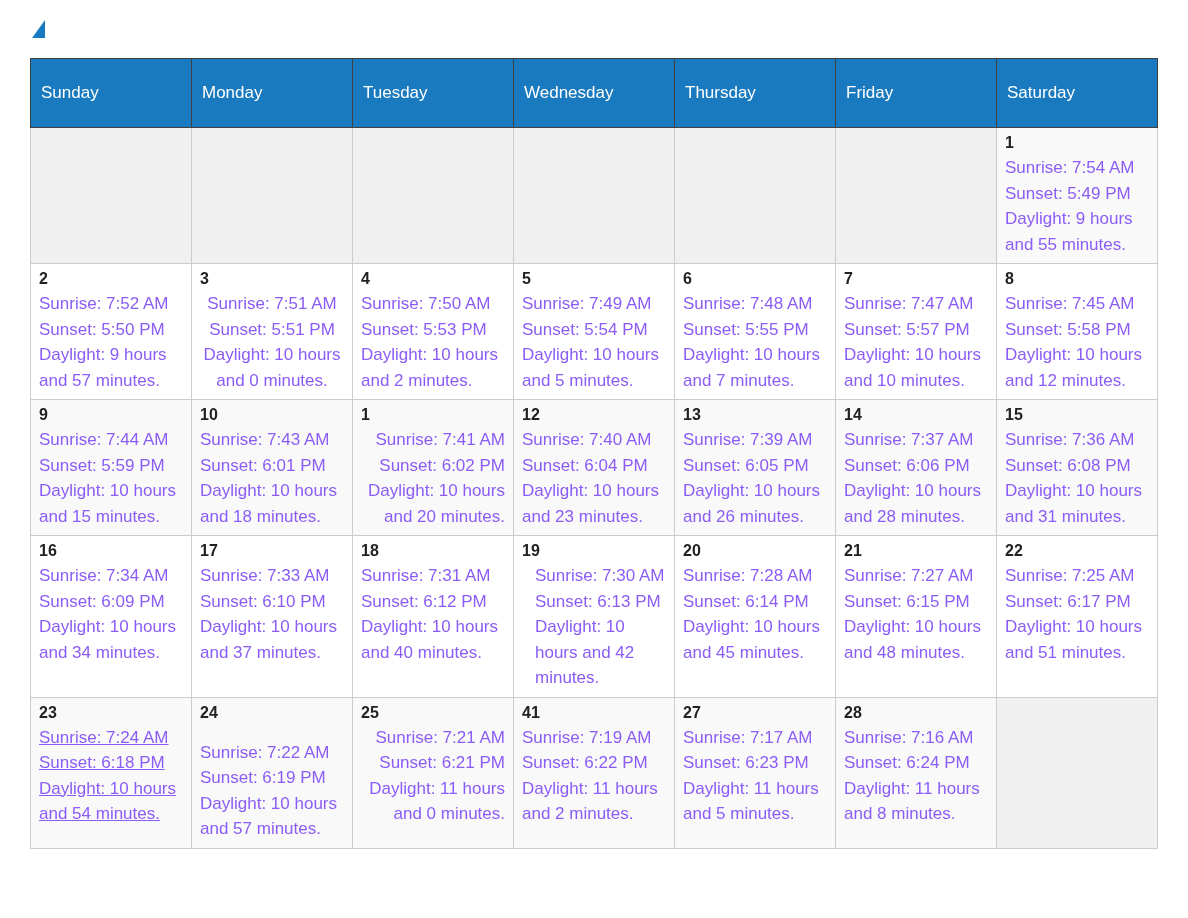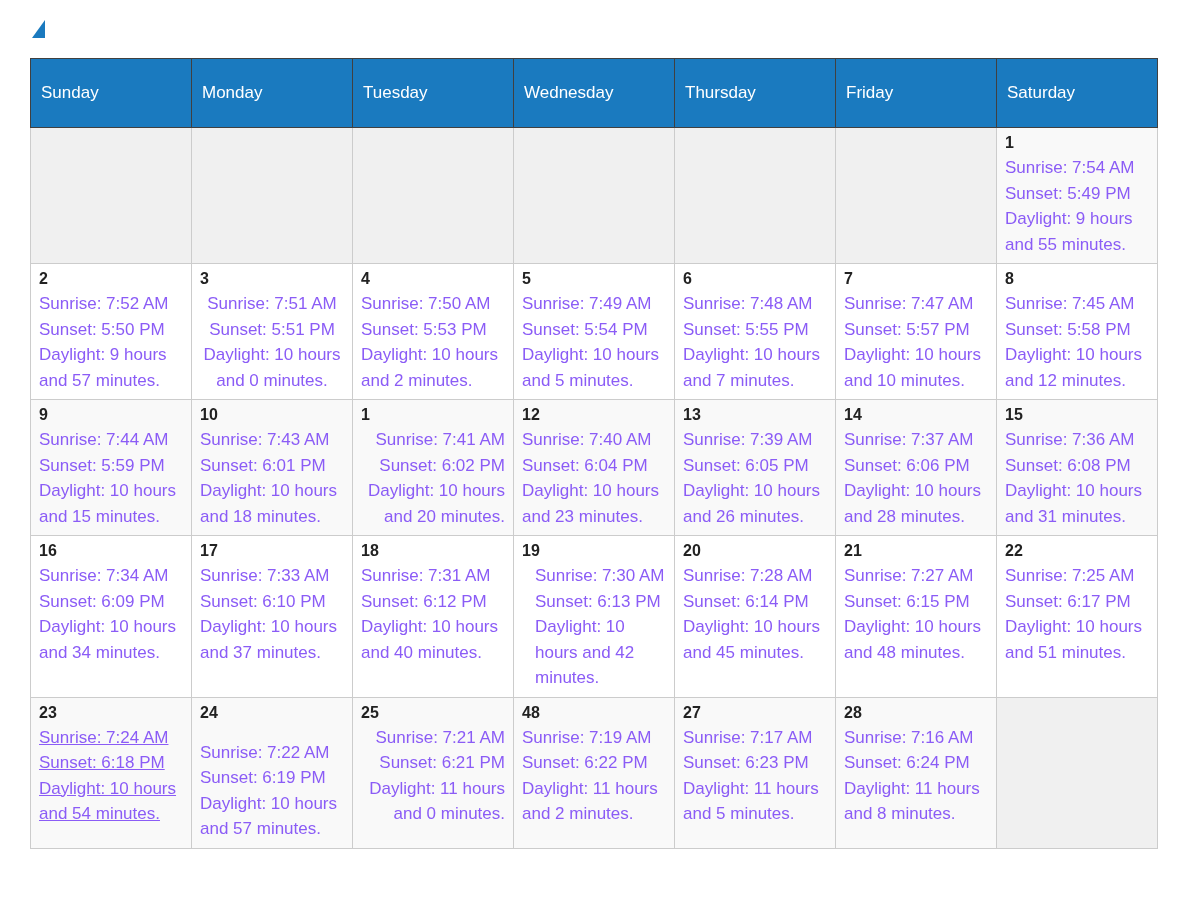--- a/index.html
+++ b/index.html
@@ -281,21 +281,21 @@
 Sunset: 6:19 PM
 Daylight: 10 hours and 57 minutes.</div>
         </td>
         <td>
           <span class="day-num">25</span>
           <div class="day-info" style="white-space: pre-line; text-align: right;">Sunrise: 7:21 AM
 Sunset: 6:21 PM
 Daylight: 11 hours and 0 minutes.</div>
         </td>
         <td>
-          <span class="day-num">48</span>
+          <span class="day-num">41</span>
           <div class="day-info" style="white-space: pre-line;">Sunrise: 7:19 AM
 Sunset: 6:22 PM
 Daylight: 11 hours and 2 minutes.</div>
         </td>
         <td>
           <span class="day-num">27</span>
           <div class="day-info" style="white-space: pre-line;">Sunrise: 7:17 AM
 Sunset: 6:23 PM
 Daylight: 11 hours and 5 minutes.</div>
         </td>

